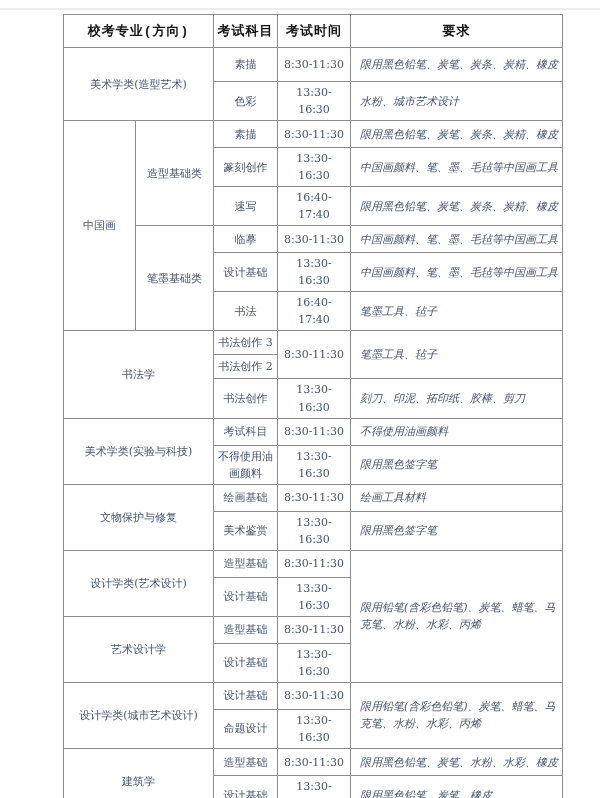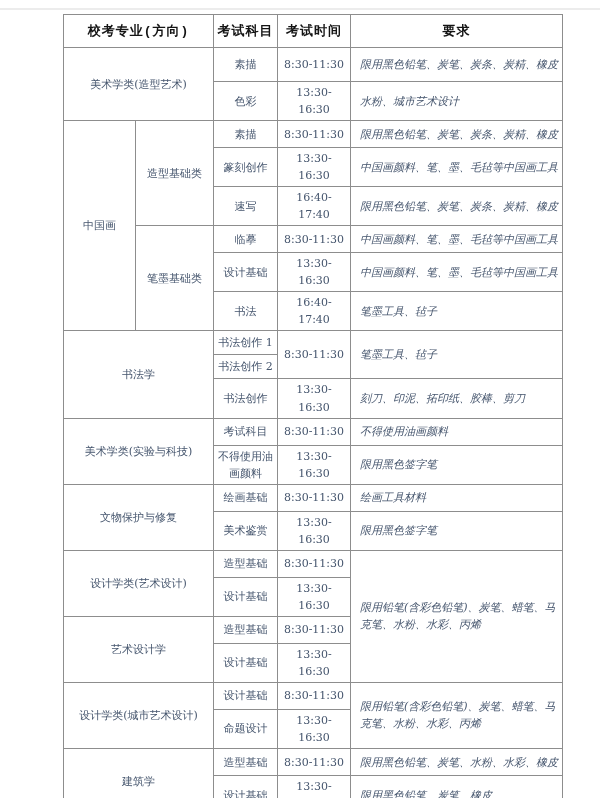--- a/index.html
+++ b/index.html
@@ -127,21 +127,21 @@
       <td colspan="2" class="req">中国画颜料、笔、墨、毛毡等中国画工具</td>
     </tr>
     <tr class="h27">
       <td>书法</td>
       <td>16:40-17:40</td>
       <td colspan="2" class="req">笔墨工具、毡子</td>
     </tr>
 
     <tr class="h24">
       <td colspan="2" rowspan="3">书法学</td>
-      <td>书法创作 1</td>
+      <td>书法创作 3</td>
       <td rowspan="2">8:30-11:30</td>
       <td colspan="2" rowspan="2" class="req">笔墨工具、毡子</td>
     </tr>
     <tr class="h24">
       <td>书法创作 2</td>
     </tr>
     <tr class="h27">
       <td>书法创作</td>
       <td>13:30-16:30</td>
       <td colspan="2" class="req">刻刀、印泥、拓印纸、胶棒、剪刀</td>

